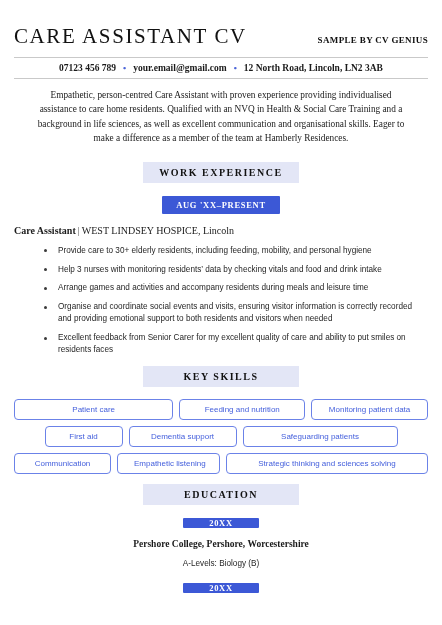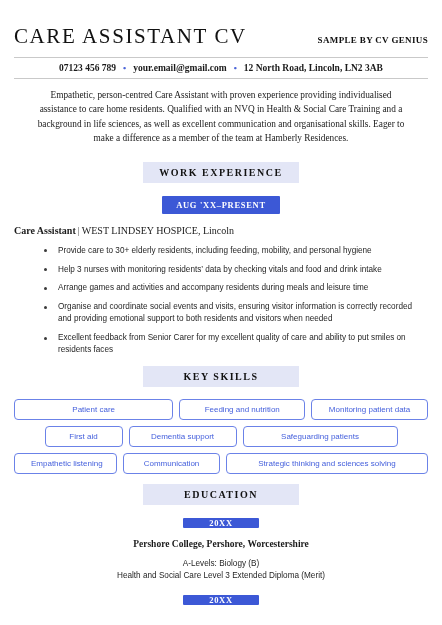--- a/index.html
+++ b/index.html
@@ -246,36 +246,35 @@
       <div class="skill-pill" style="width: 161px;">Patient care</div>
       <div class="skill-pill" style="width: 127px;">Feeding and nutrition</div>
       <div class="skill-pill" style="width: 118px;">Monitoring patient data</div>
     </div>
     <div class="skill-row">
       <div class="skill-pill" style="width: 78px;">First aid</div>
       <div class="skill-pill" style="width: 108px;">Dementia support</div>
       <div class="skill-pill" style="width: 155px;">Safeguarding patients</div>
     </div>
     <div class="skill-row">
+      <div class="skill-pill" style="width: 97px;">Communication</div>
       <div class="skill-pill" style="width: 103px;">Empathetic listening</div>
-      <div class="skill-pill" style="width: 97px;">Communication</div>
       <div class="skill-pill" style="width: 202px;">Strategic thinking and sciences solving</div>
     </div>
   </div>
 
   <div class="section-band-wrap mt10">
     <div class="section-band">EDUCATION</div>
   </div>
 
   <div class="badge-wrap mt13">
     <div class="date-badge narrow">20XX</div>
   </div>
   <div class="edu-school">Pershore College, Pershore, Worcestershire</div>
   <div class="edu-detail">
     <div>A-Levels: Biology (B)</div>
-    <div>Health and Social Care Level 3 Extended Diploma (Merit)</div>
   </div>
 
   <div class="badge-wrap mt13">
     <div class="date-badge narrow">20XX</div>
   </div>
 
 </div>
 
 </body></html>

